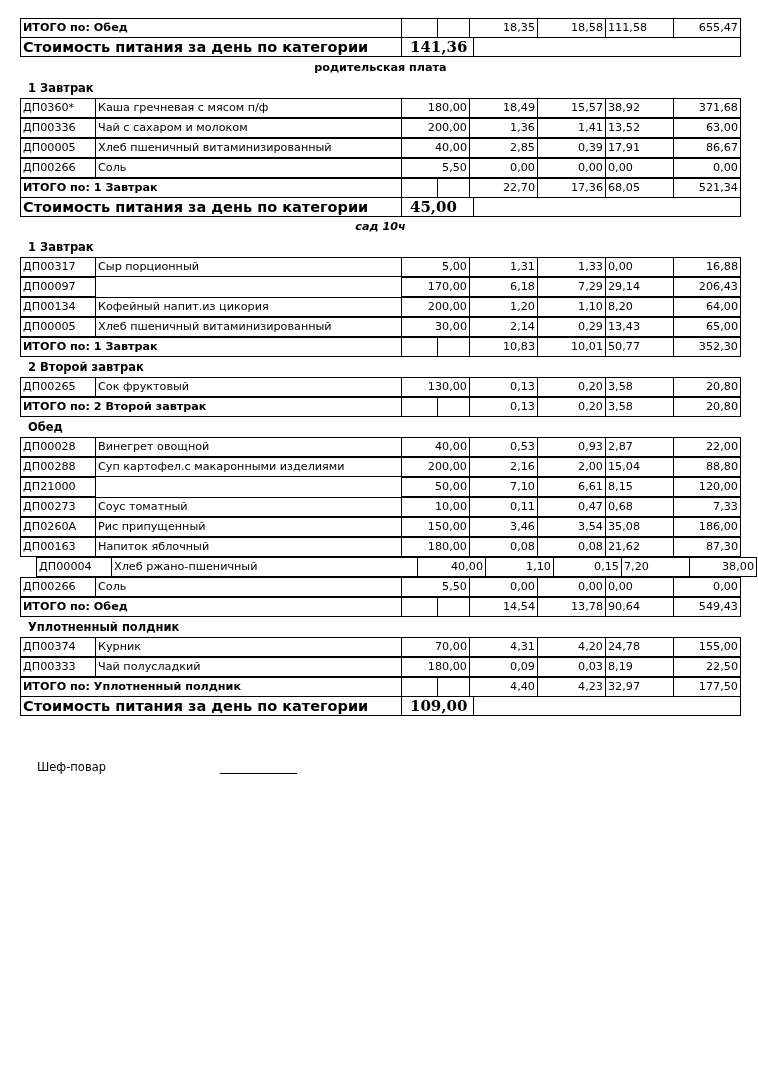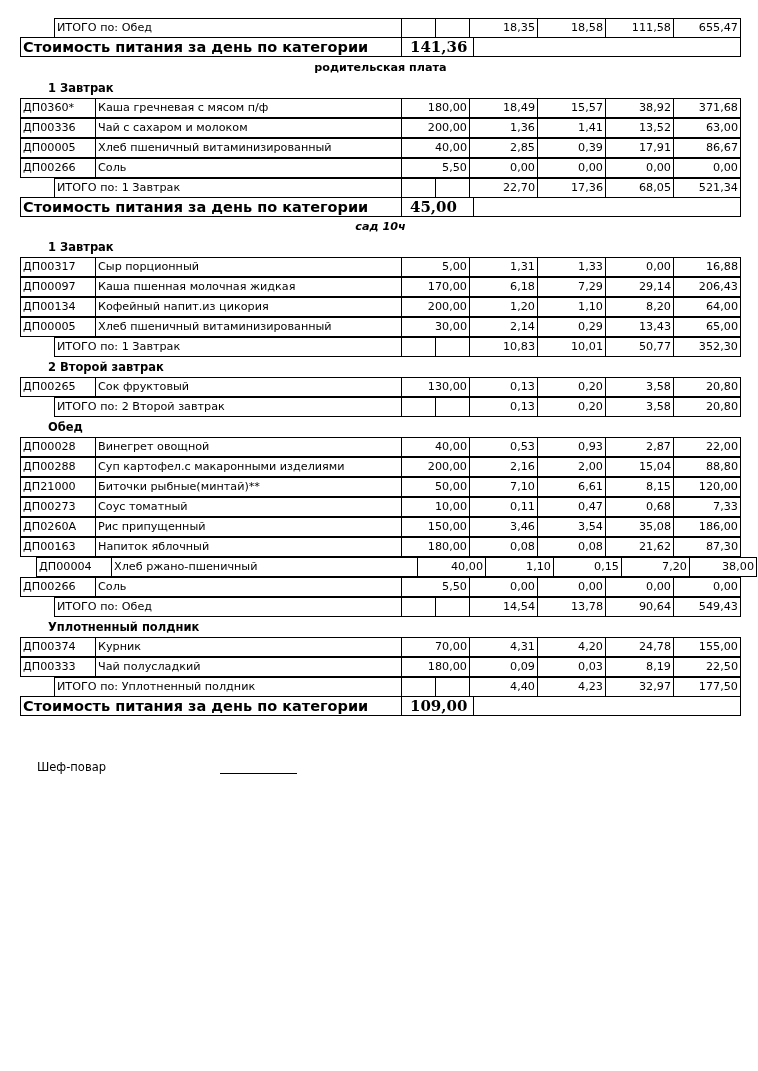--- a/index.html
+++ b/index.html
@@ -8,31 +8,31 @@
     #doc { position: absolute; left: 0; top: 0; width: 758px; height: 1071px; }
     .row { position: absolute; left: 20px; width: 721px; height: 20px; }
     .cell { position: absolute; top: 0; height: 20px; box-sizing: border-box;
             border: 1px solid #000; font-size: 11.2px; line-height: 18px;
             padding: 0 2px; white-space: nowrap; overflow: hidden; }
     .c-code { left: 0; width: 76px; }
     .c-name { left: 75px; width: 307px; }
     .c-qty  { left: 381px; width: 69px; text-align: right; }
     .c-n1   { left: 449px; width: 69px; text-align: right; }
     .c-n2   { left: 517px; width: 69px; text-align: right; }
-    .c-n3   { left: 585px; width: 69px; text-align: right; }
+    .c-n3   { left: 585px; width: 69px; text-align: left; }
     .c-n4   { left: 653px; width: 68px; text-align: right; }
-    .c-tlabel { left: 0; width: 382px; font-weight: normal; margin-left: 34px; }
+    .c-tlabel { left: 0; width: 418px; font-weight: bold; }
     .c-tqty { left: 381px; width: 69px; }
     .c-clabel { left: 0; width: 454px; font-weight: bold; font-size: 14.5px; line-height: 19px; }
     .c-cval { left: 381px; width: 340px; font-weight: bold; font-size: 15px;
               line-height: 19px; padding-left: 8px; font-family: "DejaVu Serif", serif; }
     .cat-title { position: absolute; left: 20px; width: 721px; text-align: center;
                  font-weight: bold; font-size: 11.2px; height: 18px; line-height: 18px; }
     .meal-title { position: absolute; left: 28px; font-weight: bold; font-size: 11.5px;
-                  height: 18px; line-height: 18px; margin-left: 20px; }
+                  height: 18px; line-height: 18px; }
     .sign-label { position: absolute; left: 37px; top: 760px; font-size: 11.5px; }
     .sign-line { position: absolute; left: 220px; top: 773px; width: 77px; border-top: 1px solid #000; }
   </style>
 </head>
 <body>
 
 <div id="doc">
 
   <div class="row" style="top:18px;">
     <div class="cell c-tlabel">ИТОГО по: Обед</div>
@@ -104,21 +104,20 @@
         <div class="cell c-code">ДП00317</div>
         <div class="cell c-name">Сыр порционный</div>
         <div class="cell c-qty">5,00</div>
         <div class="cell c-n1">1,31</div>
         <div class="cell c-n2">1,33</div>
         <div class="cell c-n3">0,00</div>
         <div class="cell c-n4">16,88</div>
       </div>
       <div class="row" style="top:277px;">
         <div class="cell c-code">ДП00097</div>
-        <div class="cell c-name">Каша пшенная молочная жидкая</div>
         <div class="cell c-qty">170,00</div>
         <div class="cell c-n1">6,18</div>
         <div class="cell c-n2">7,29</div>
         <div class="cell c-n3">29,14</div>
         <div class="cell c-n4">206,43</div>
       </div>
       <div class="row" style="top:297px;">
         <div class="cell c-code">ДП00134</div>
         <div class="cell c-name">Кофейный напит.из цикория</div>
         <div class="cell c-qty">200,00</div>
@@ -176,21 +175,20 @@
         <div class="cell c-code">ДП00288</div>
         <div class="cell c-name">Суп картофел.с макаронными изделиями</div>
         <div class="cell c-qty">200,00</div>
         <div class="cell c-n1">2,16</div>
         <div class="cell c-n2">2,00</div>
         <div class="cell c-n3">15,04</div>
         <div class="cell c-n4">88,80</div>
       </div>
       <div class="row" style="top:477px;">
         <div class="cell c-code">ДП21000</div>
-        <div class="cell c-name">Биточки рыбные(минтай)**</div>
         <div class="cell c-qty">50,00</div>
         <div class="cell c-n1">7,10</div>
         <div class="cell c-n2">6,61</div>
         <div class="cell c-n3">8,15</div>
         <div class="cell c-n4">120,00</div>
       </div>
       <div class="row" style="top:497px;">
         <div class="cell c-code">ДП00273</div>
         <div class="cell c-name">Соус томатный</div>
         <div class="cell c-qty">10,00</div>

